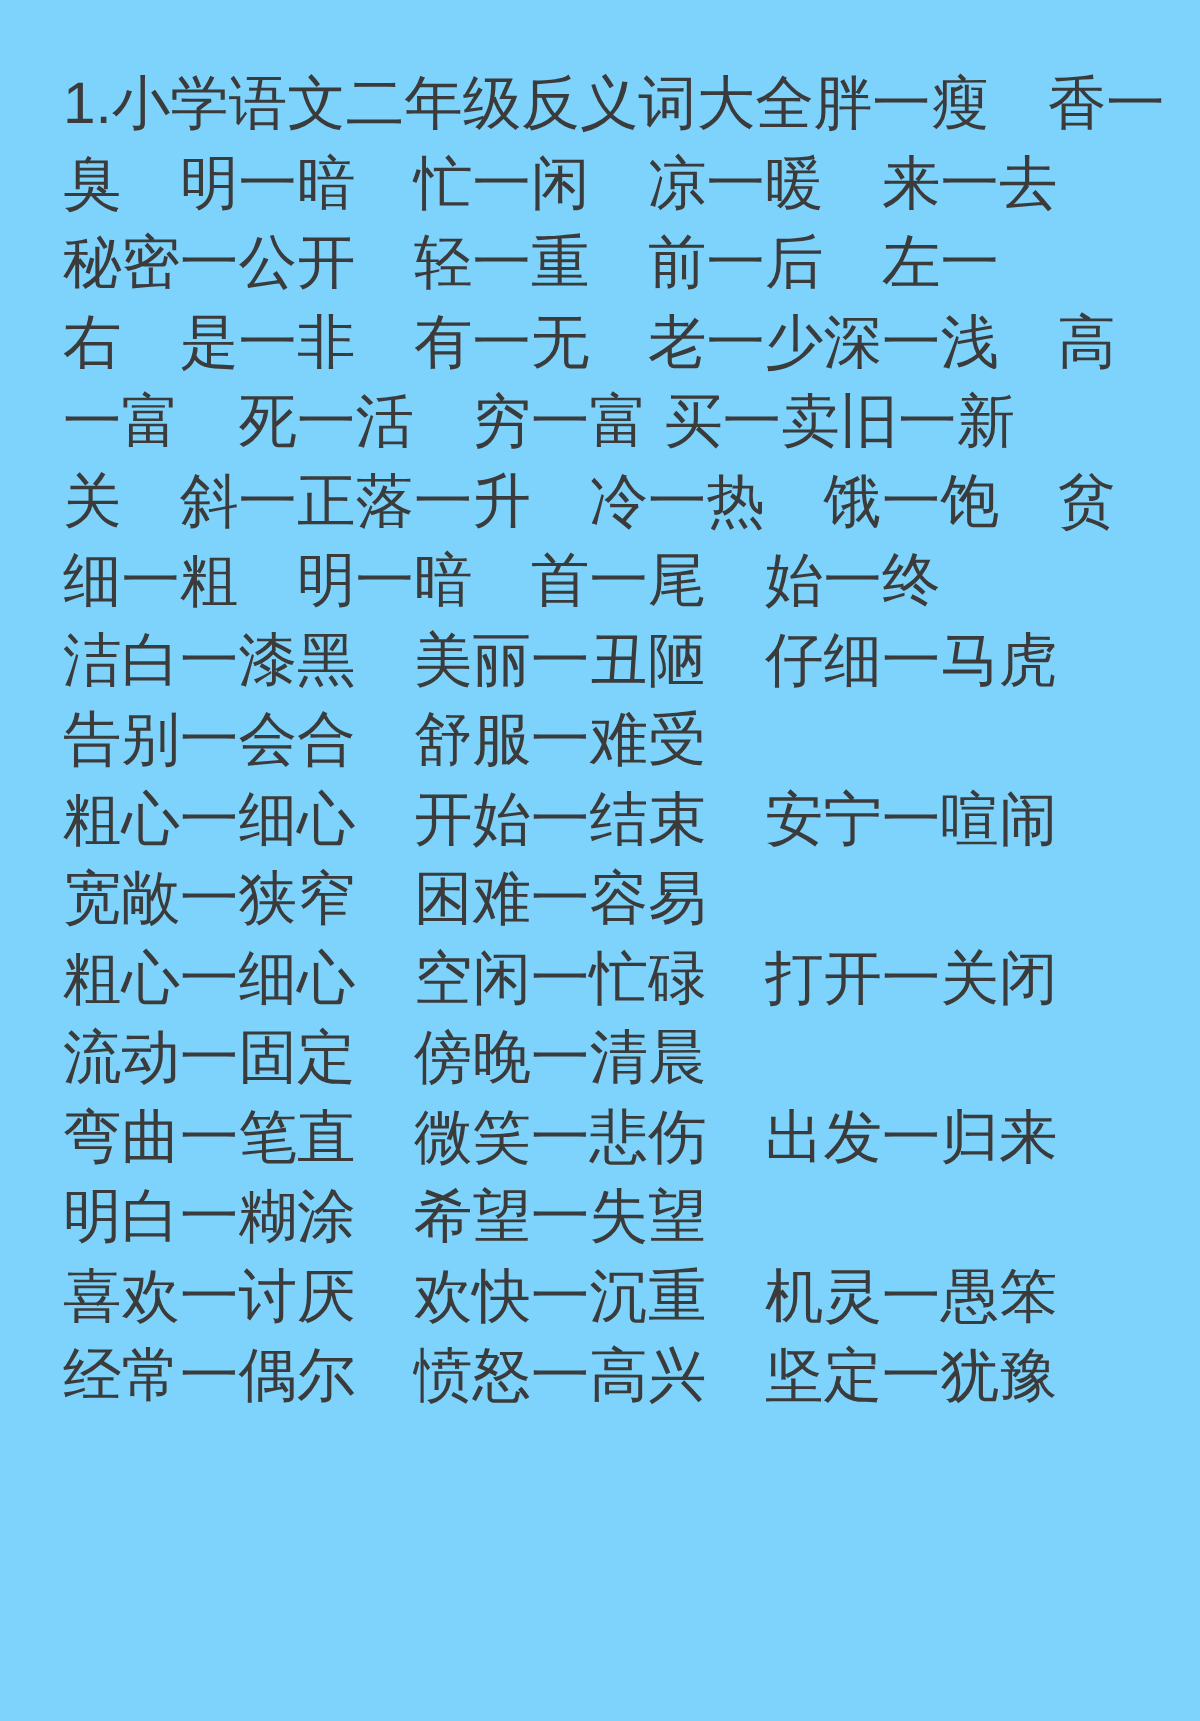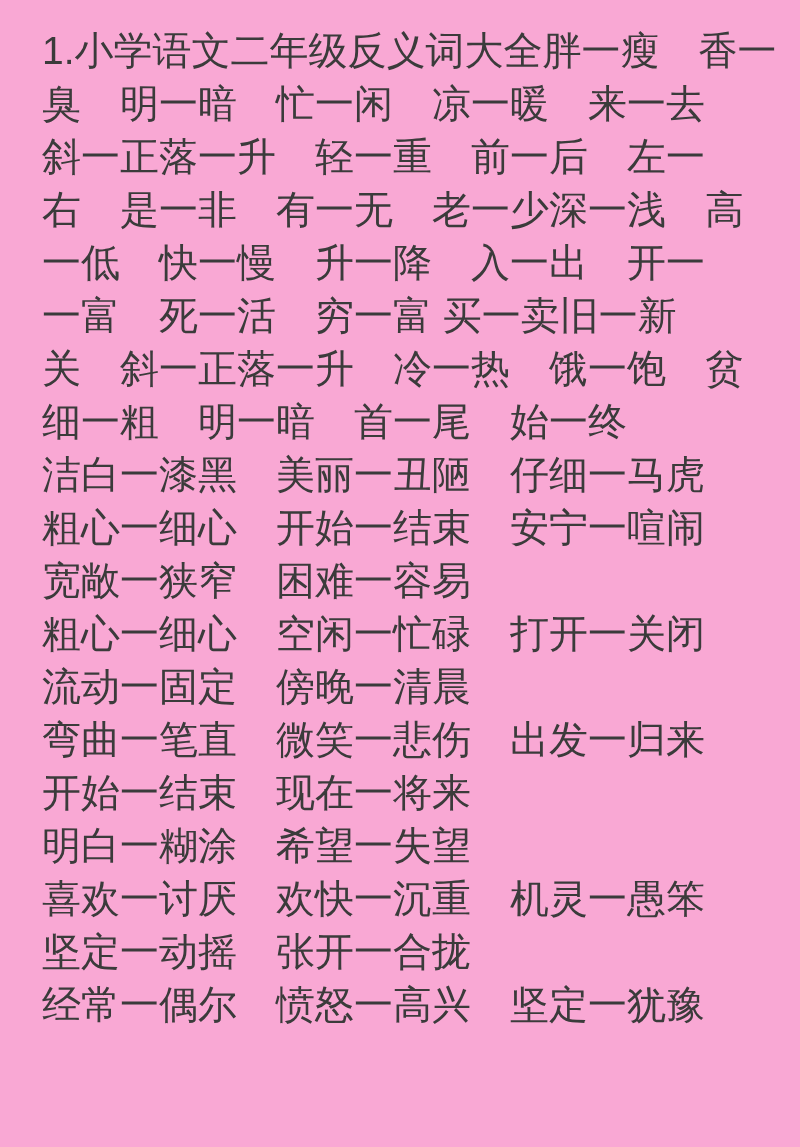--- a/index.html
+++ b/index.html
@@ -5,52 +5,50 @@
   html, body {
     margin: 0;
     padding: 0;
     background: #ffffff;
   }
   .page {
     position: relative;
     width: 800px;
     height: 1147px;
     box-sizing: border-box;
-    background: #f9a8d4;
-    padding: 24px 8px 0 42px;
+    background: #7dd3fc;
+    padding: 43px 8px 0 42px;
     overflow: hidden;
     font-family: "Liberation Sans", "DejaVu Sans", sans-serif;
     color: #3b3b3b;
   }
   .line {
     font-size: 39px;
     line-height: 53px;
     height: 53px;
     white-space: pre;
     letter-spacing: 0;
     font-weight: 400;
     -webkit-font-smoothing: antialiased;
   }
 </style>
 </head>
 <body>
 
 <div class="page">
   <div class="line">1.小学语文二年级反义词大全胖一瘦　香一</div>
   <div class="line">臭　明一暗　忙一闲　凉一暖　来一去</div>
-  <div class="line">斜一正落一升　轻一重　前一后　左一</div>
+  <div class="line">秘密一公开　轻一重　前一后　左一</div>
   <div class="line">右　是一非　有一无　老一少深一浅　高</div>
-  <div class="line">一低　快一慢　升一降　入一出　开一</div>
   <div class="line">一富　死一活　穷一富 买一卖旧一新</div>
   <div class="line">关　斜一正落一升　冷一热　饿一饱　贫</div>
   <div class="line">细一粗　明一暗　首一尾　始一终</div>
   <div class="line">洁白一漆黑　美丽一丑陋　仔细一马虎</div>
+  <div class="line">告别一会合　舒服一难受</div>
   <div class="line">粗心一细心　开始一结束　安宁一喧闹</div>
   <div class="line">宽敞一狭窄　困难一容易</div>
   <div class="line">粗心一细心　空闲一忙碌　打开一关闭</div>
   <div class="line">流动一固定　傍晚一清晨</div>
   <div class="line">弯曲一笔直　微笑一悲伤　出发一归来</div>
-  <div class="line">开始一结束　现在一将来</div>
   <div class="line">明白一糊涂　希望一失望</div>
   <div class="line">喜欢一讨厌　欢快一沉重　机灵一愚笨</div>
-  <div class="line">坚定一动摇　张开一合拢</div>
   <div class="line">经常一偶尔　愤怒一高兴　坚定一犹豫</div>
 </div>
 
 </body></html>

